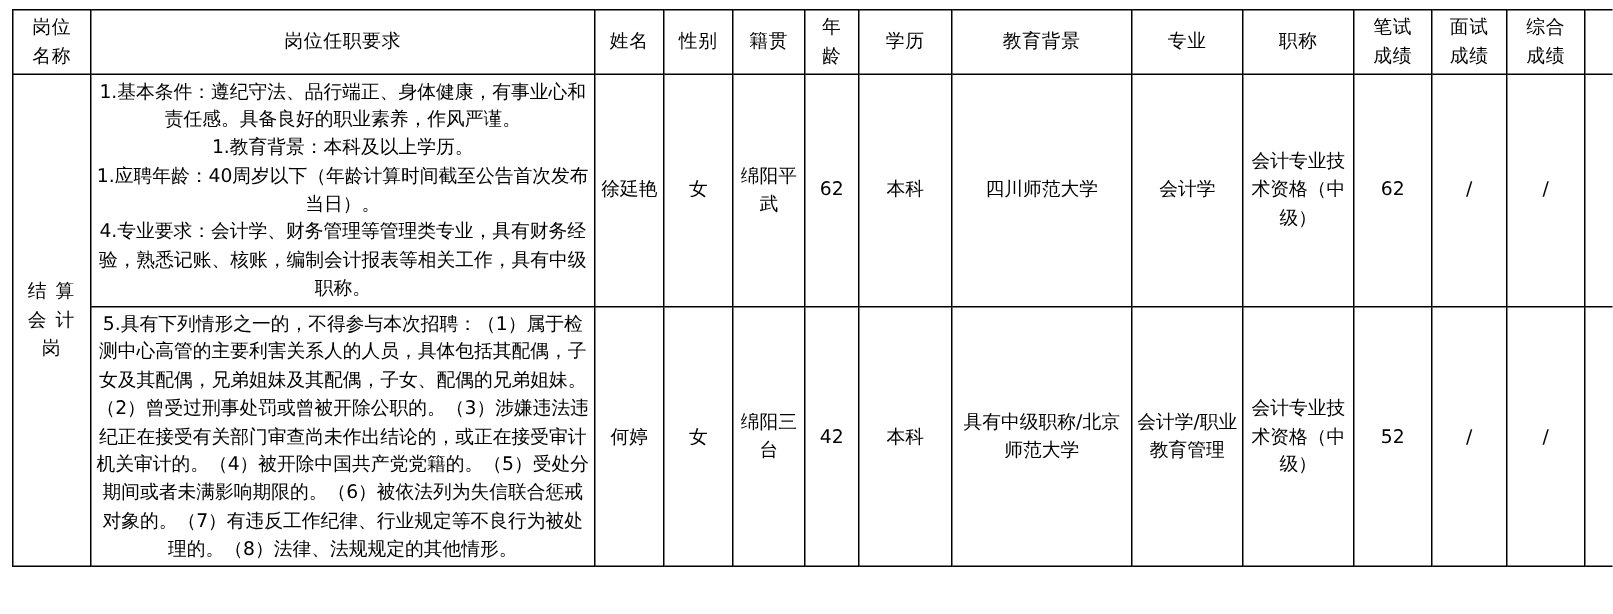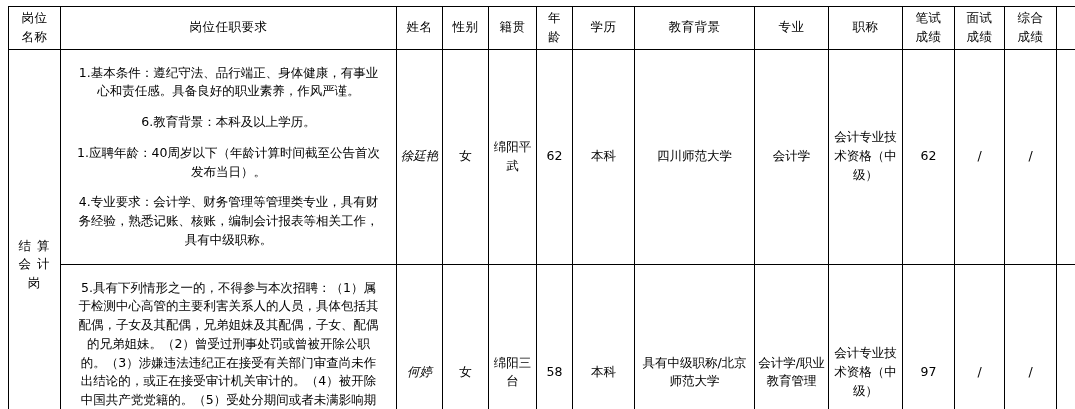--- a/index.html
+++ b/index.html
@@ -43,32 +43,31 @@
     padding: 6px 2px;
   }
   .req-cell {
     text-align: left;
     vertical-align: top;
     padding: 4px 6px 6px 6px;
     line-height: 1.62;
     font-size: 12.5px;
   }
   .req-cell p {
-    margin: 12px;
+    margin: 0;
     text-indent: 0;
   }
   .post-cell {
     letter-spacing: 1px;
     font-size: 12.5px;
     line-height: 1.9;
     margin-top: 24px;
   }
   .name-cell {
     line-height: 1.55;
-    font-style: italic;
   }
   .two-line {
     line-height: 1.55;
   }
   col.c-post { width: 52px; }
   col.c-req { width: 336px; }
   col.c-name { width: 46px; }
   col.c-sex { width: 46px; }
   col.c-native { width: 48px; }
   col.c-age { width: 36px; }
@@ -136,21 +135,21 @@
       </tr>
 
       <tr>
         <td class="post-cell" rowspan="2">
           <div>结 算</div>
           <div>会 计</div>
           <div>岗</div>
         </td>
         <td class="req-cell">
           <p>1.基本条件：遵纪守法、品行端正、身体健康，有事业心和责任感。具备良好的职业素养，作风严谨。</p>
-          <p>6.教育背景：本科及以上学历。</p>
+          <p>1.教育背景：本科及以上学历。</p>
           <p>1.应聘年龄：40周岁以下（年龄计算时间截至公告首次发布当日）。</p>
           <p>4.专业要求：会计学、财务管理等管理类专业，具有财务经验，熟悉记账、核账，编制会计报表等相关工作，具有中级职称。</p>
         </td>
         <td class="name-cell">徐廷艳</td>
         <td>女</td>
         <td class="two-line">绵阳平武</td>
         <td>62</td>
         <td>本科</td>
         <td>四川师范大学</td>
         <td>会计学</td>
@@ -161,25 +160,25 @@
         <td>/</td>
       </tr>
 
       <tr>
         <td class="req-cell">
           <p>5.具有下列情形之一的，不得参与本次招聘：（1）属于检测中心高管的主要利害关系人的人员，具体包括其配偶，子女及其配偶，兄弟姐妹及其配偶，子女、配偶的兄弟姐妹。（2）曾受过刑事处罚或曾被开除公职的。（3）涉嫌违法违纪正在接受有关部门审查尚未作出结论的，或正在接受审计机关审计的。（4）被开除中国共产党党籍的。（5）受处分期间或者未满影响期限的。（6）被依法列为失信联合惩戒对象的。（7）有违反工作纪律、行业规定等不良行为被处理的。（8）法律、法规规定的其他情形。</p>
         </td>
         <td class="name-cell">何婷</td>
         <td>女</td>
         <td class="two-line">绵阳三台</td>
-        <td>58</td>
+        <td>42</td>
         <td>本科</td>
         <td class="two-line">具有中级职称/北京师范大学</td>
         <td class="two-line">会计学/职业教育管理</td>
         <td class="two-line">会计专业技术资格（中级）</td>
-        <td>97</td>
+        <td>52</td>
         <td>/</td>
         <td>/</td>
         <td>/</td>
       </tr>
     </tbody>
   </table>
 </div>
 
 </body></html>

